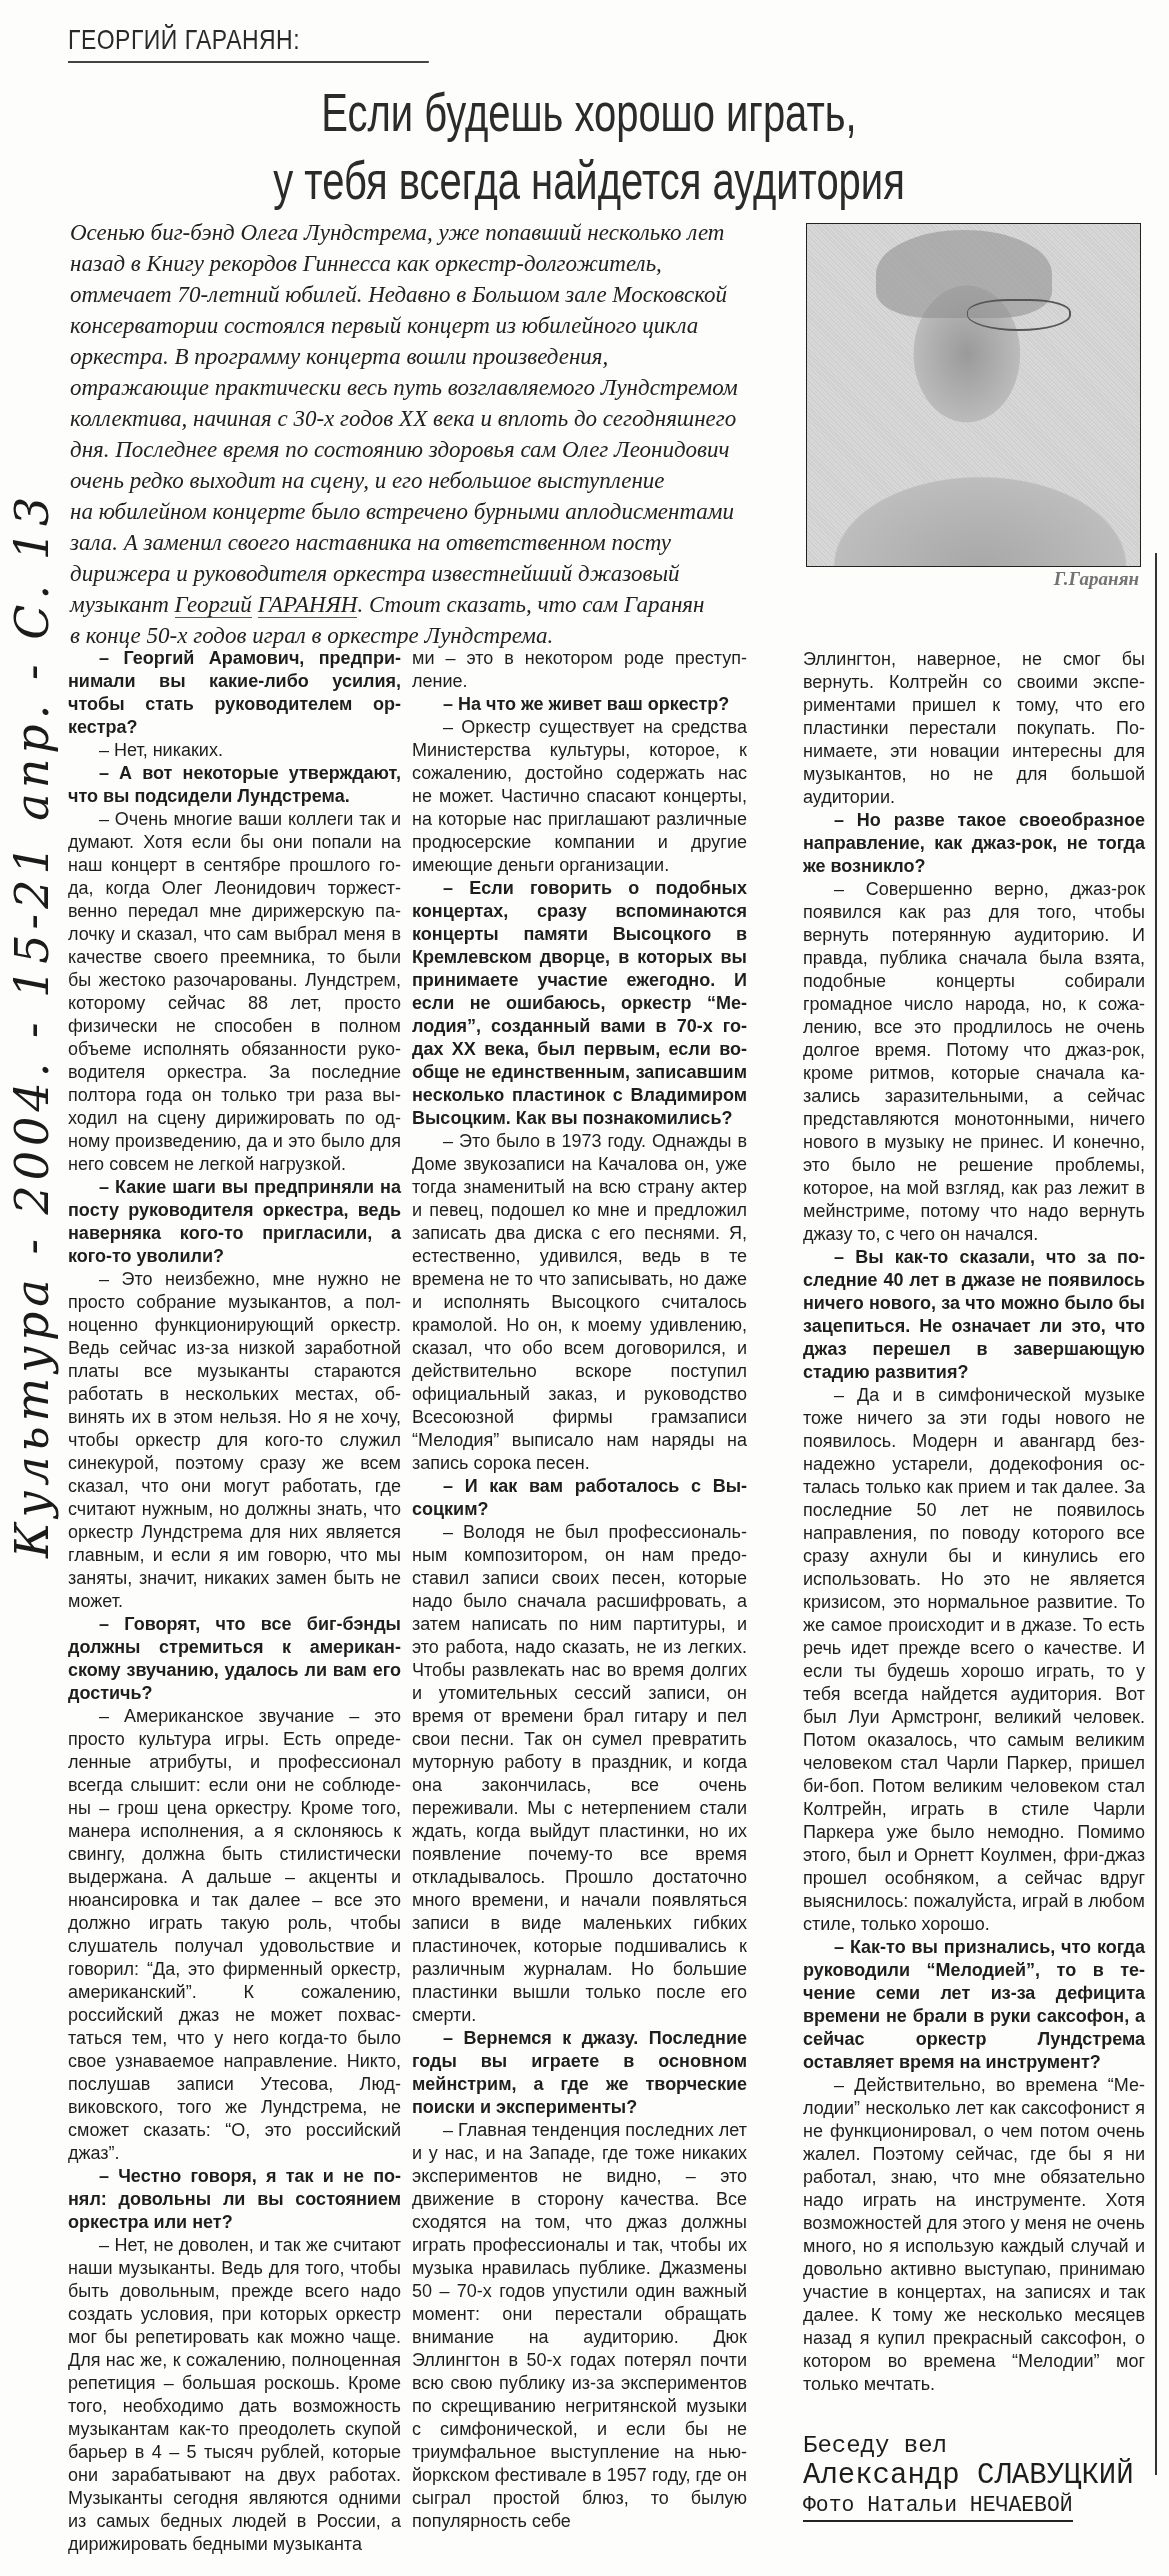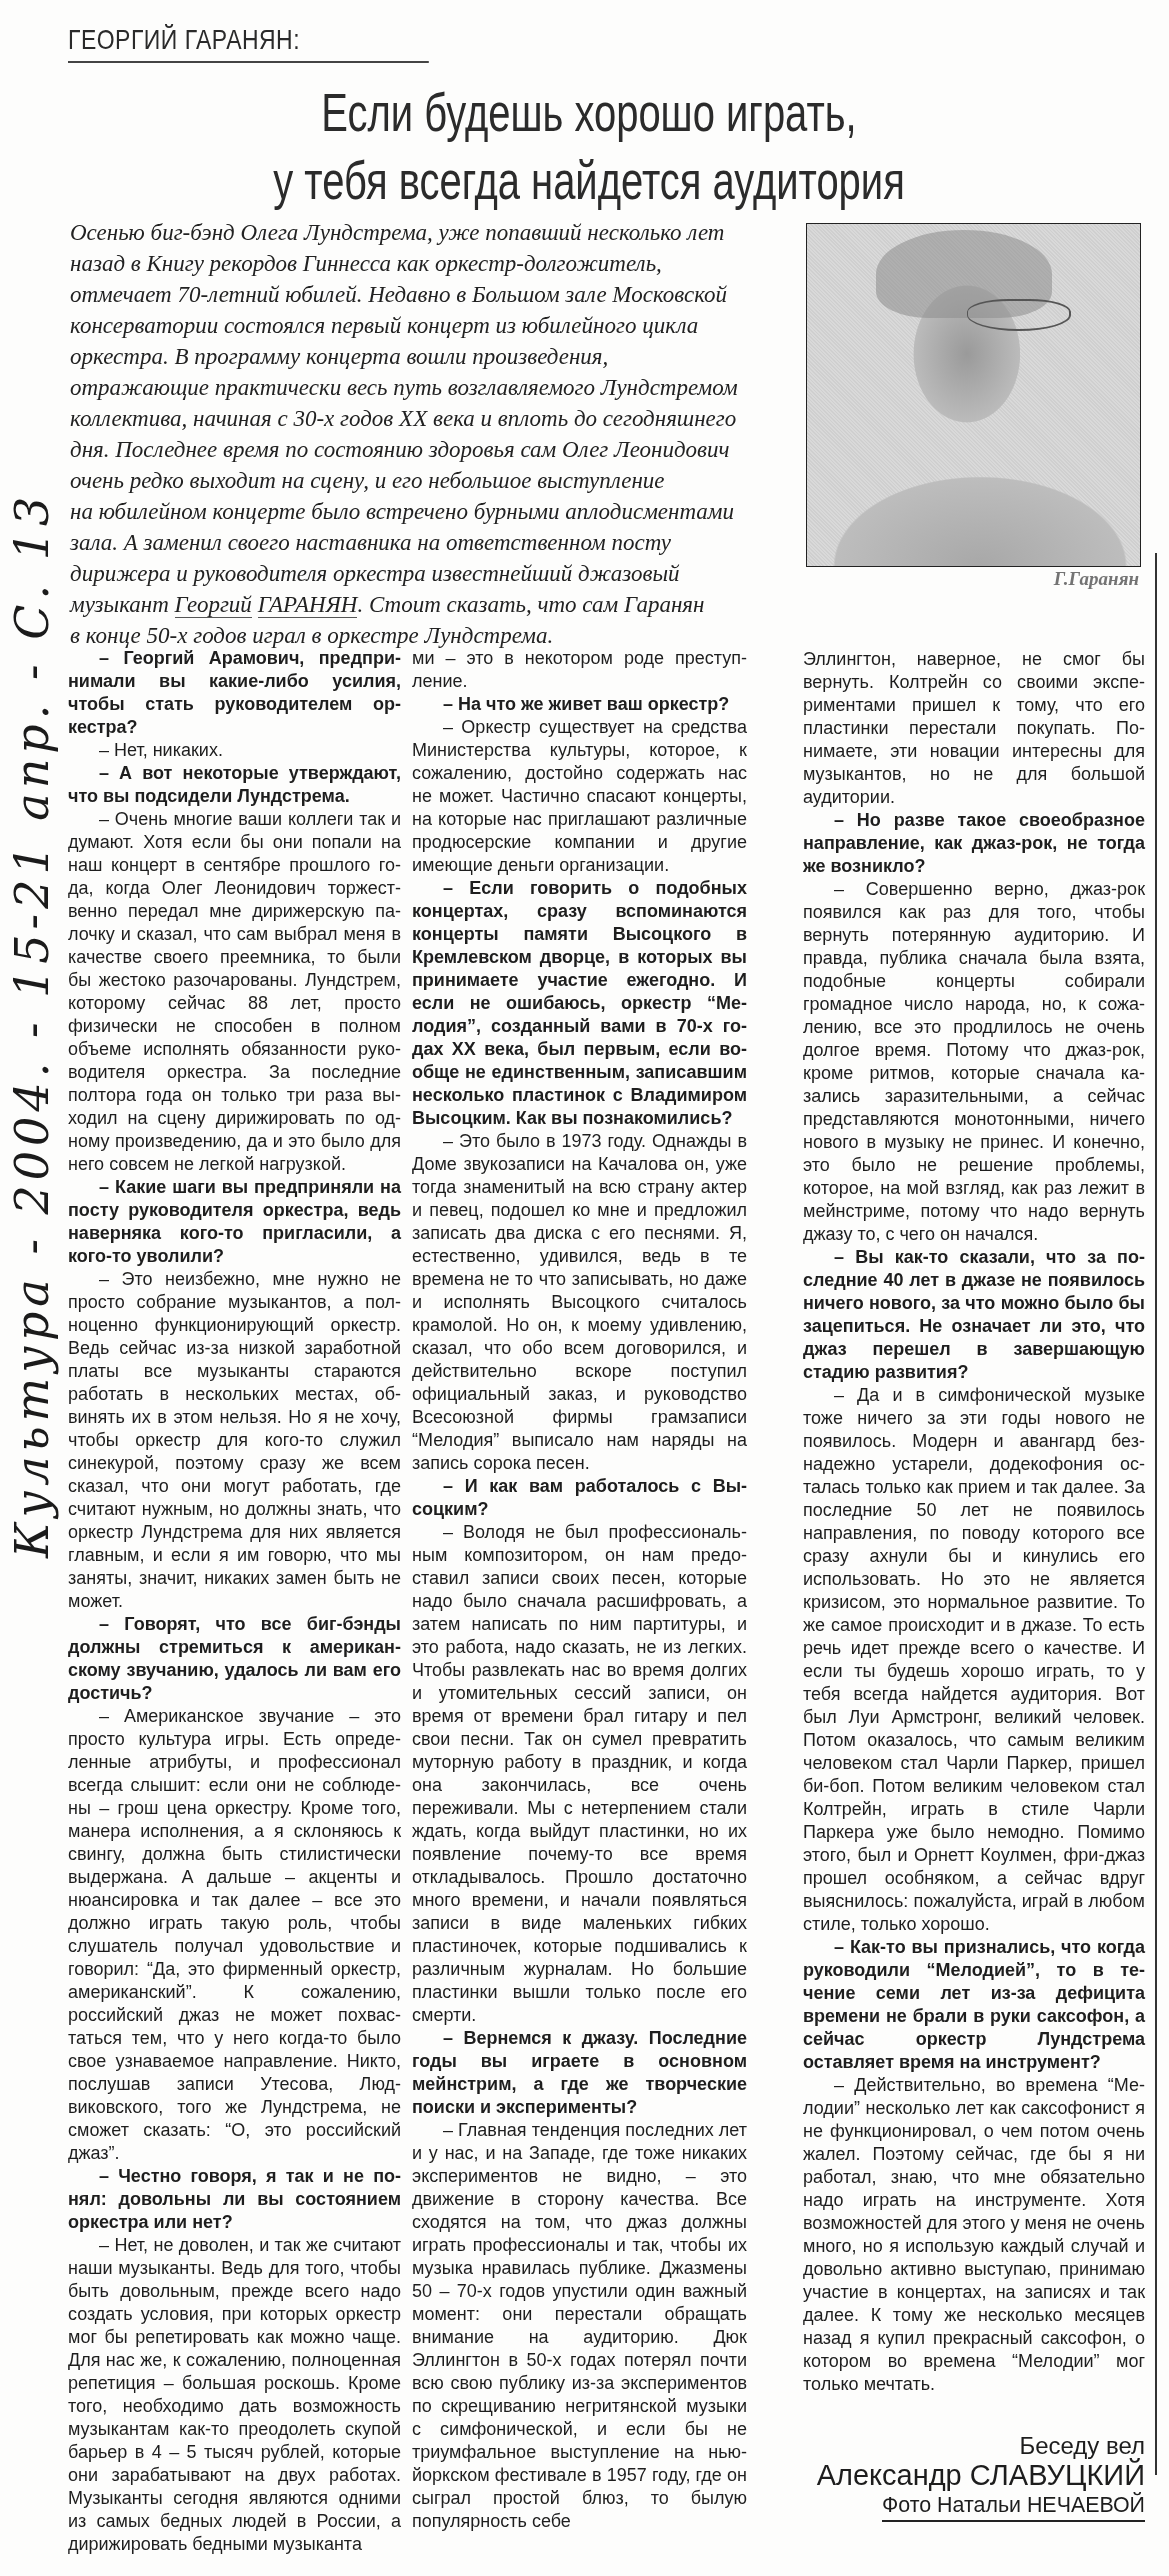--- a/index.html
+++ b/index.html
@@ -121,22 +121,21 @@
   .col2 { left: 412px; width: 335px; }
   .col3 { left: 803px; width: 342px; top: 648px; }
   .column p { margin: 0; text-indent: 31px; }
   .column p.cont { text-indent: 0; }
   .column p.q { font-weight: bold; }
   .byline {
     position: absolute;
     left: 803px;
     width: 342px;
     top: 2431px;
-    text-align: right;
-    font-family: Liberation Sans, sans-serif;
+    font-family: Liberation Mono, monospace;
     color: #1d1d1d;
   }
   .byline .by1 { font-size: 24px; line-height: 29px; }
   .byline .by2 { font-size: 29px; line-height: 31px; }
   .byline .by3 {
     font-size: 21.4px;
     line-height: 28px;
     display: inline-block;
     border-bottom: 2.5px solid #222;
     padding-bottom: 1.3px;

